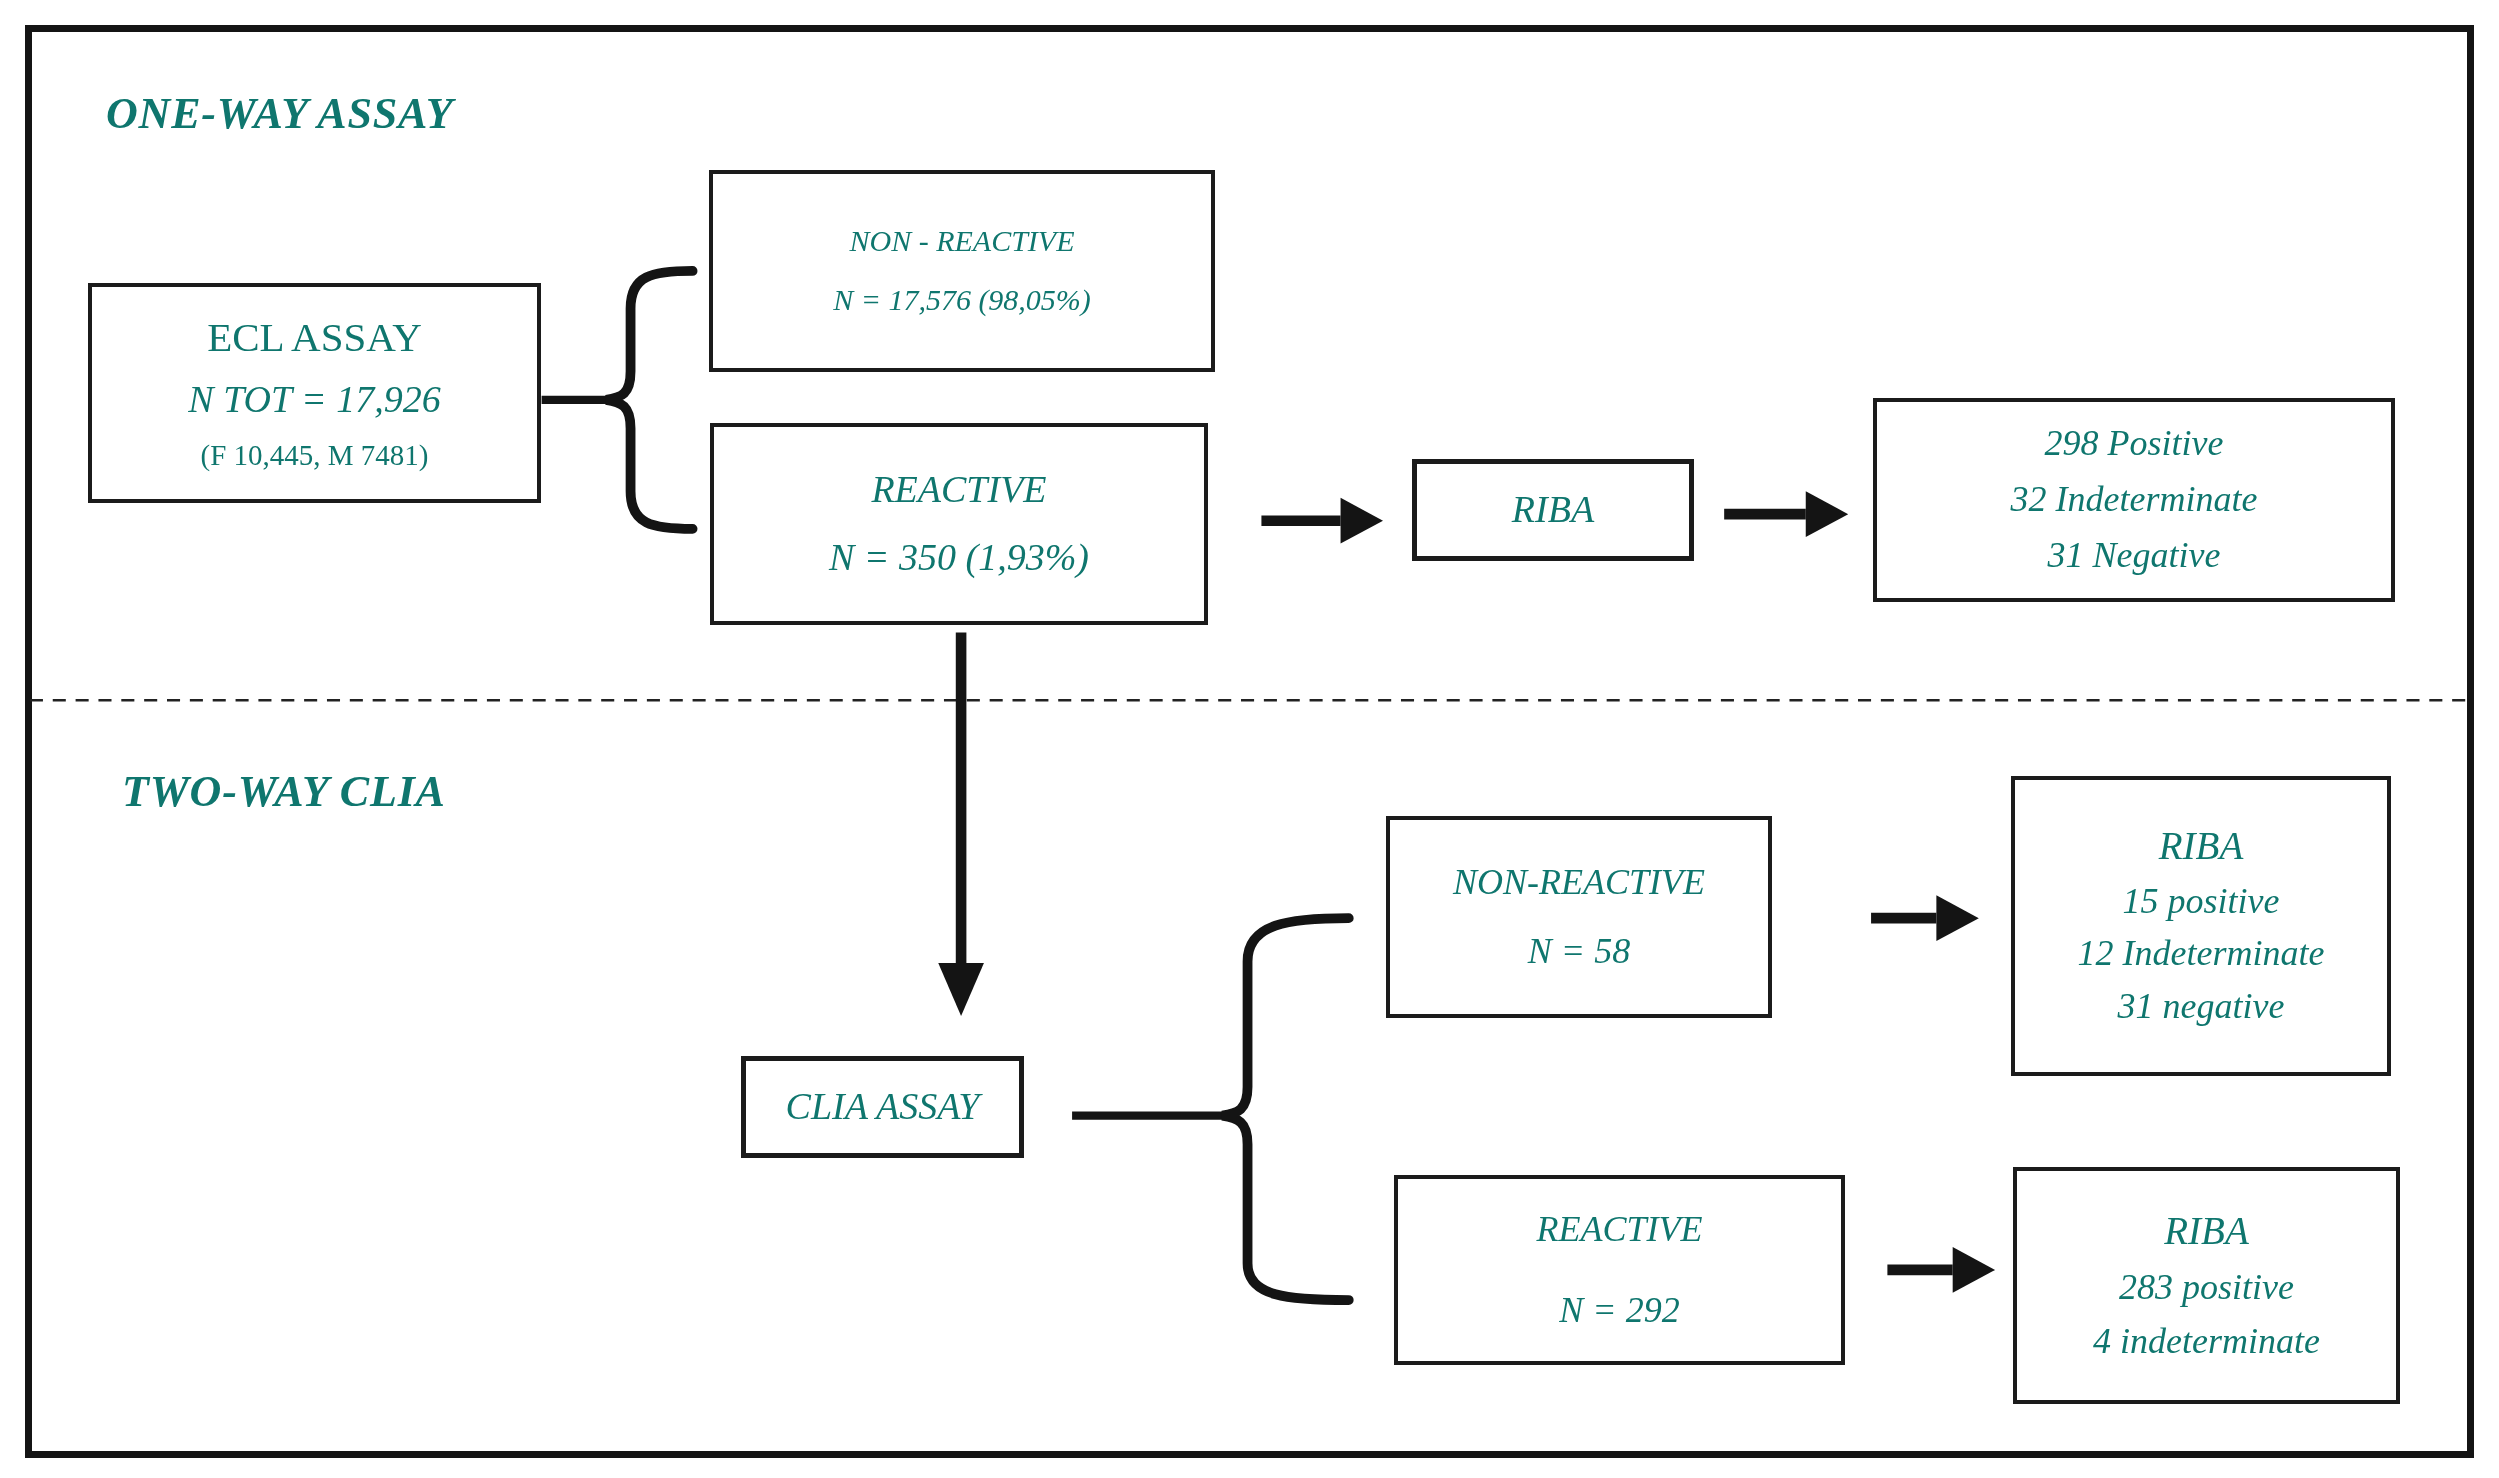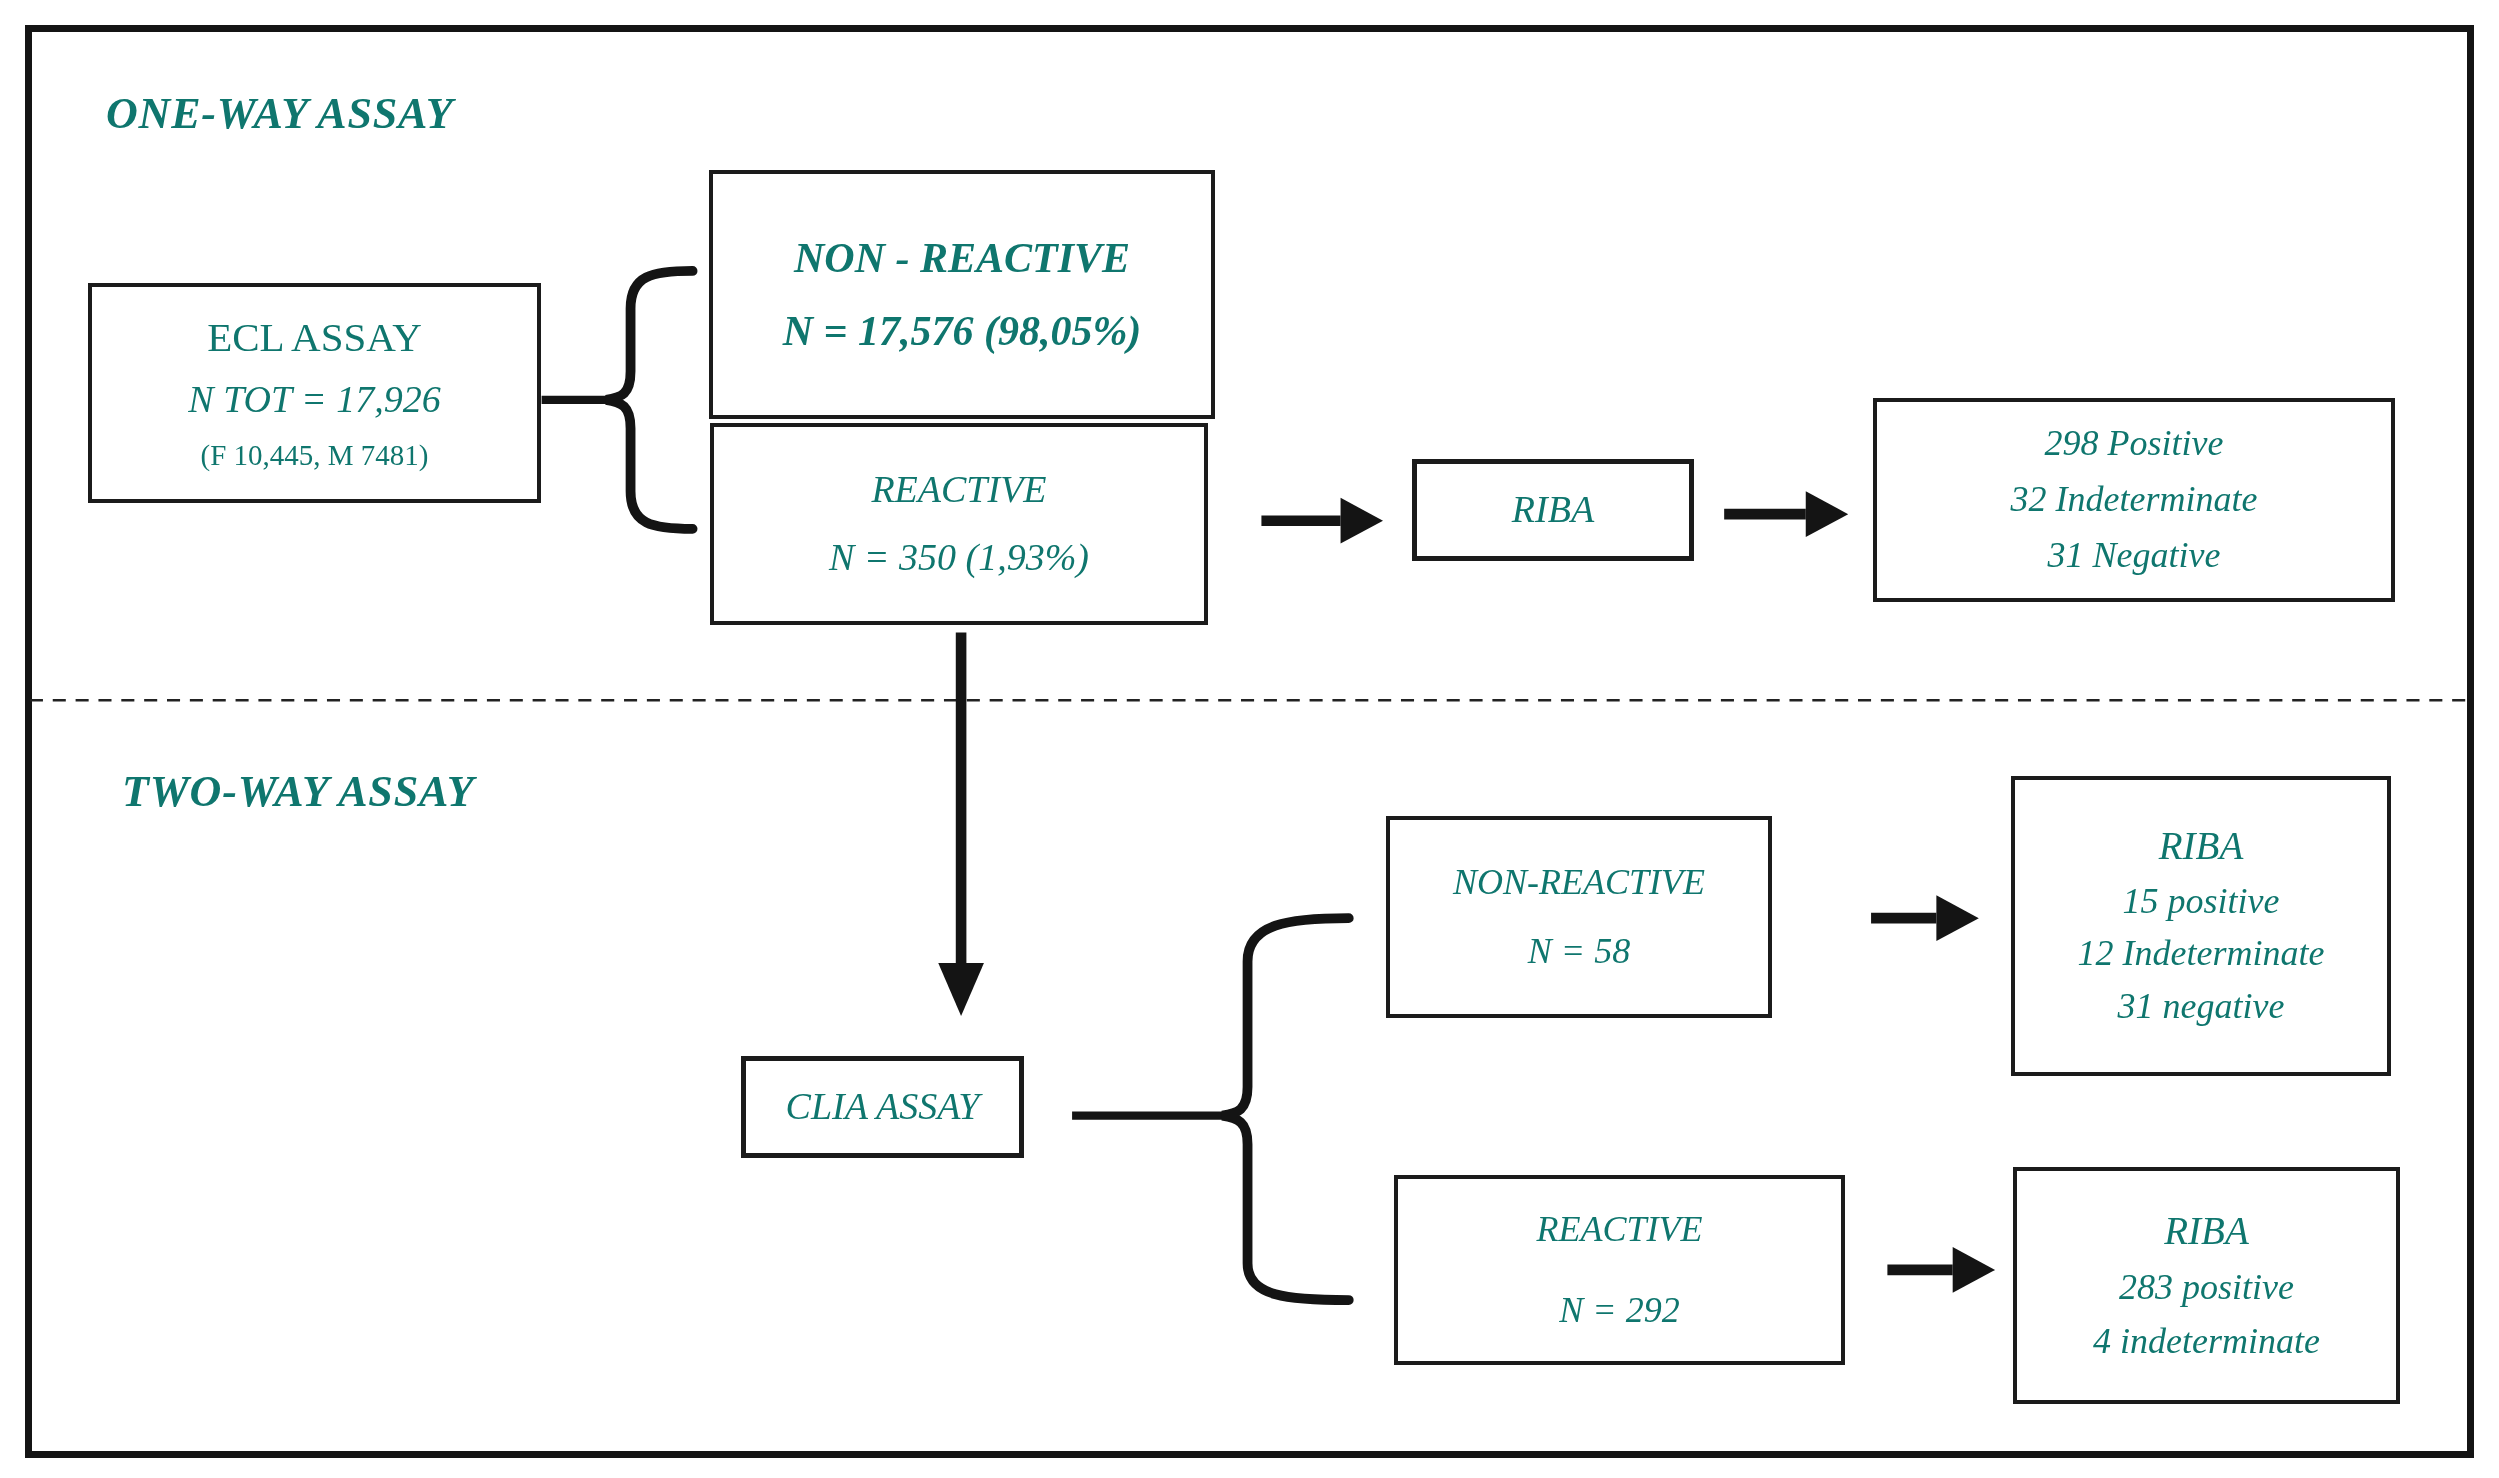--- a/index.html
+++ b/index.html
@@ -28,21 +28,21 @@
     display:flex;flex-direction:column;align-items:center;justify-content:center;
     text-align:center;
   }
   .node .ln{white-space:nowrap;line-height:1.15;}
   .it{font-style:italic;}
   
   #box-ecl{left:88px;top:283px;width:453px;height:220px;gap:17px;}
   #box-ecl .l1{font-size:41px;}
   #box-ecl .l2{font-size:38px;}
   #box-ecl .l3{font-size:29px;}
-  #box-nr1{left:709px;top:170px;width:506px;height:249px;gap:24.5px;font-size:42px;font-weight:bold;}
+  #box-nr1{left:709px;top:170px;width:506px;height:202px;gap:24.5px;font-size:30px;}
   #box-r1{left:710px;top:423px;width:498px;height:202px;gap:24.5px;font-size:38px;}
   #box-riba1{left:1412px;top:459px;width:282px;height:102px;font-size:38px;border-width:5.7px;}
   #box-res1{left:1873px;top:398px;width:522px;height:204px;gap:14.7px;font-size:36px;}
   #box-clia{left:741px;top:1056px;width:283px;height:102px;font-size:38px;border-width:5.7px;}
   #box-nr2{left:1386px;top:816px;width:386px;height:202px;gap:28px;font-size:36px;}
   #box-riba2{left:2011px;top:776px;width:380px;height:300px;gap:11.4px;font-size:36px;}
   #box-riba2 .hd{font-size:39px;}
   #box-r2{left:1394px;top:1175px;width:451px;height:190px;gap:39px;font-size:36px;}
   #box-riba3{left:2013px;top:1167px;width:387px;height:237px;gap:13px;font-size:36px;}
   #box-riba3 .hd{font-size:39px;}
@@ -86,21 +86,21 @@
       <polygon points="2372,1097 2424,1125 2372,1153" fill="#141414"></polygon>
     </g>
 
     <g>
       <line x1="2312" y1="1556" x2="2392" y2="1556" stroke="#141414" stroke-width="13"></line>
       <polygon points="2392,1528 2444,1556 2392,1584" fill="#141414"></polygon>
     </g>
   </svg>
 
   <div class="section-title" id="title-one-way">ONE-WAY ASSAY</div>
-  <div class="section-title" id="title-two-way">TWO-WAY ASSAY</div>
+  <div class="section-title" id="title-two-way">TWO-WAY CLIA</div>
 
   <div class="node" id="box-ecl">
     <div class="ln l1">ECL ASSAY</div>
     <div class="ln l2 it">N TOT = 17,926</div>
     <div class="ln l3">(F 10,445, M 7481)</div>
   </div>
 
   <div class="node" id="box-nr1">
     <div class="ln it">NON - REACTIVE</div>
     <div class="ln it">N = 17,576 (98,05%)</div>

